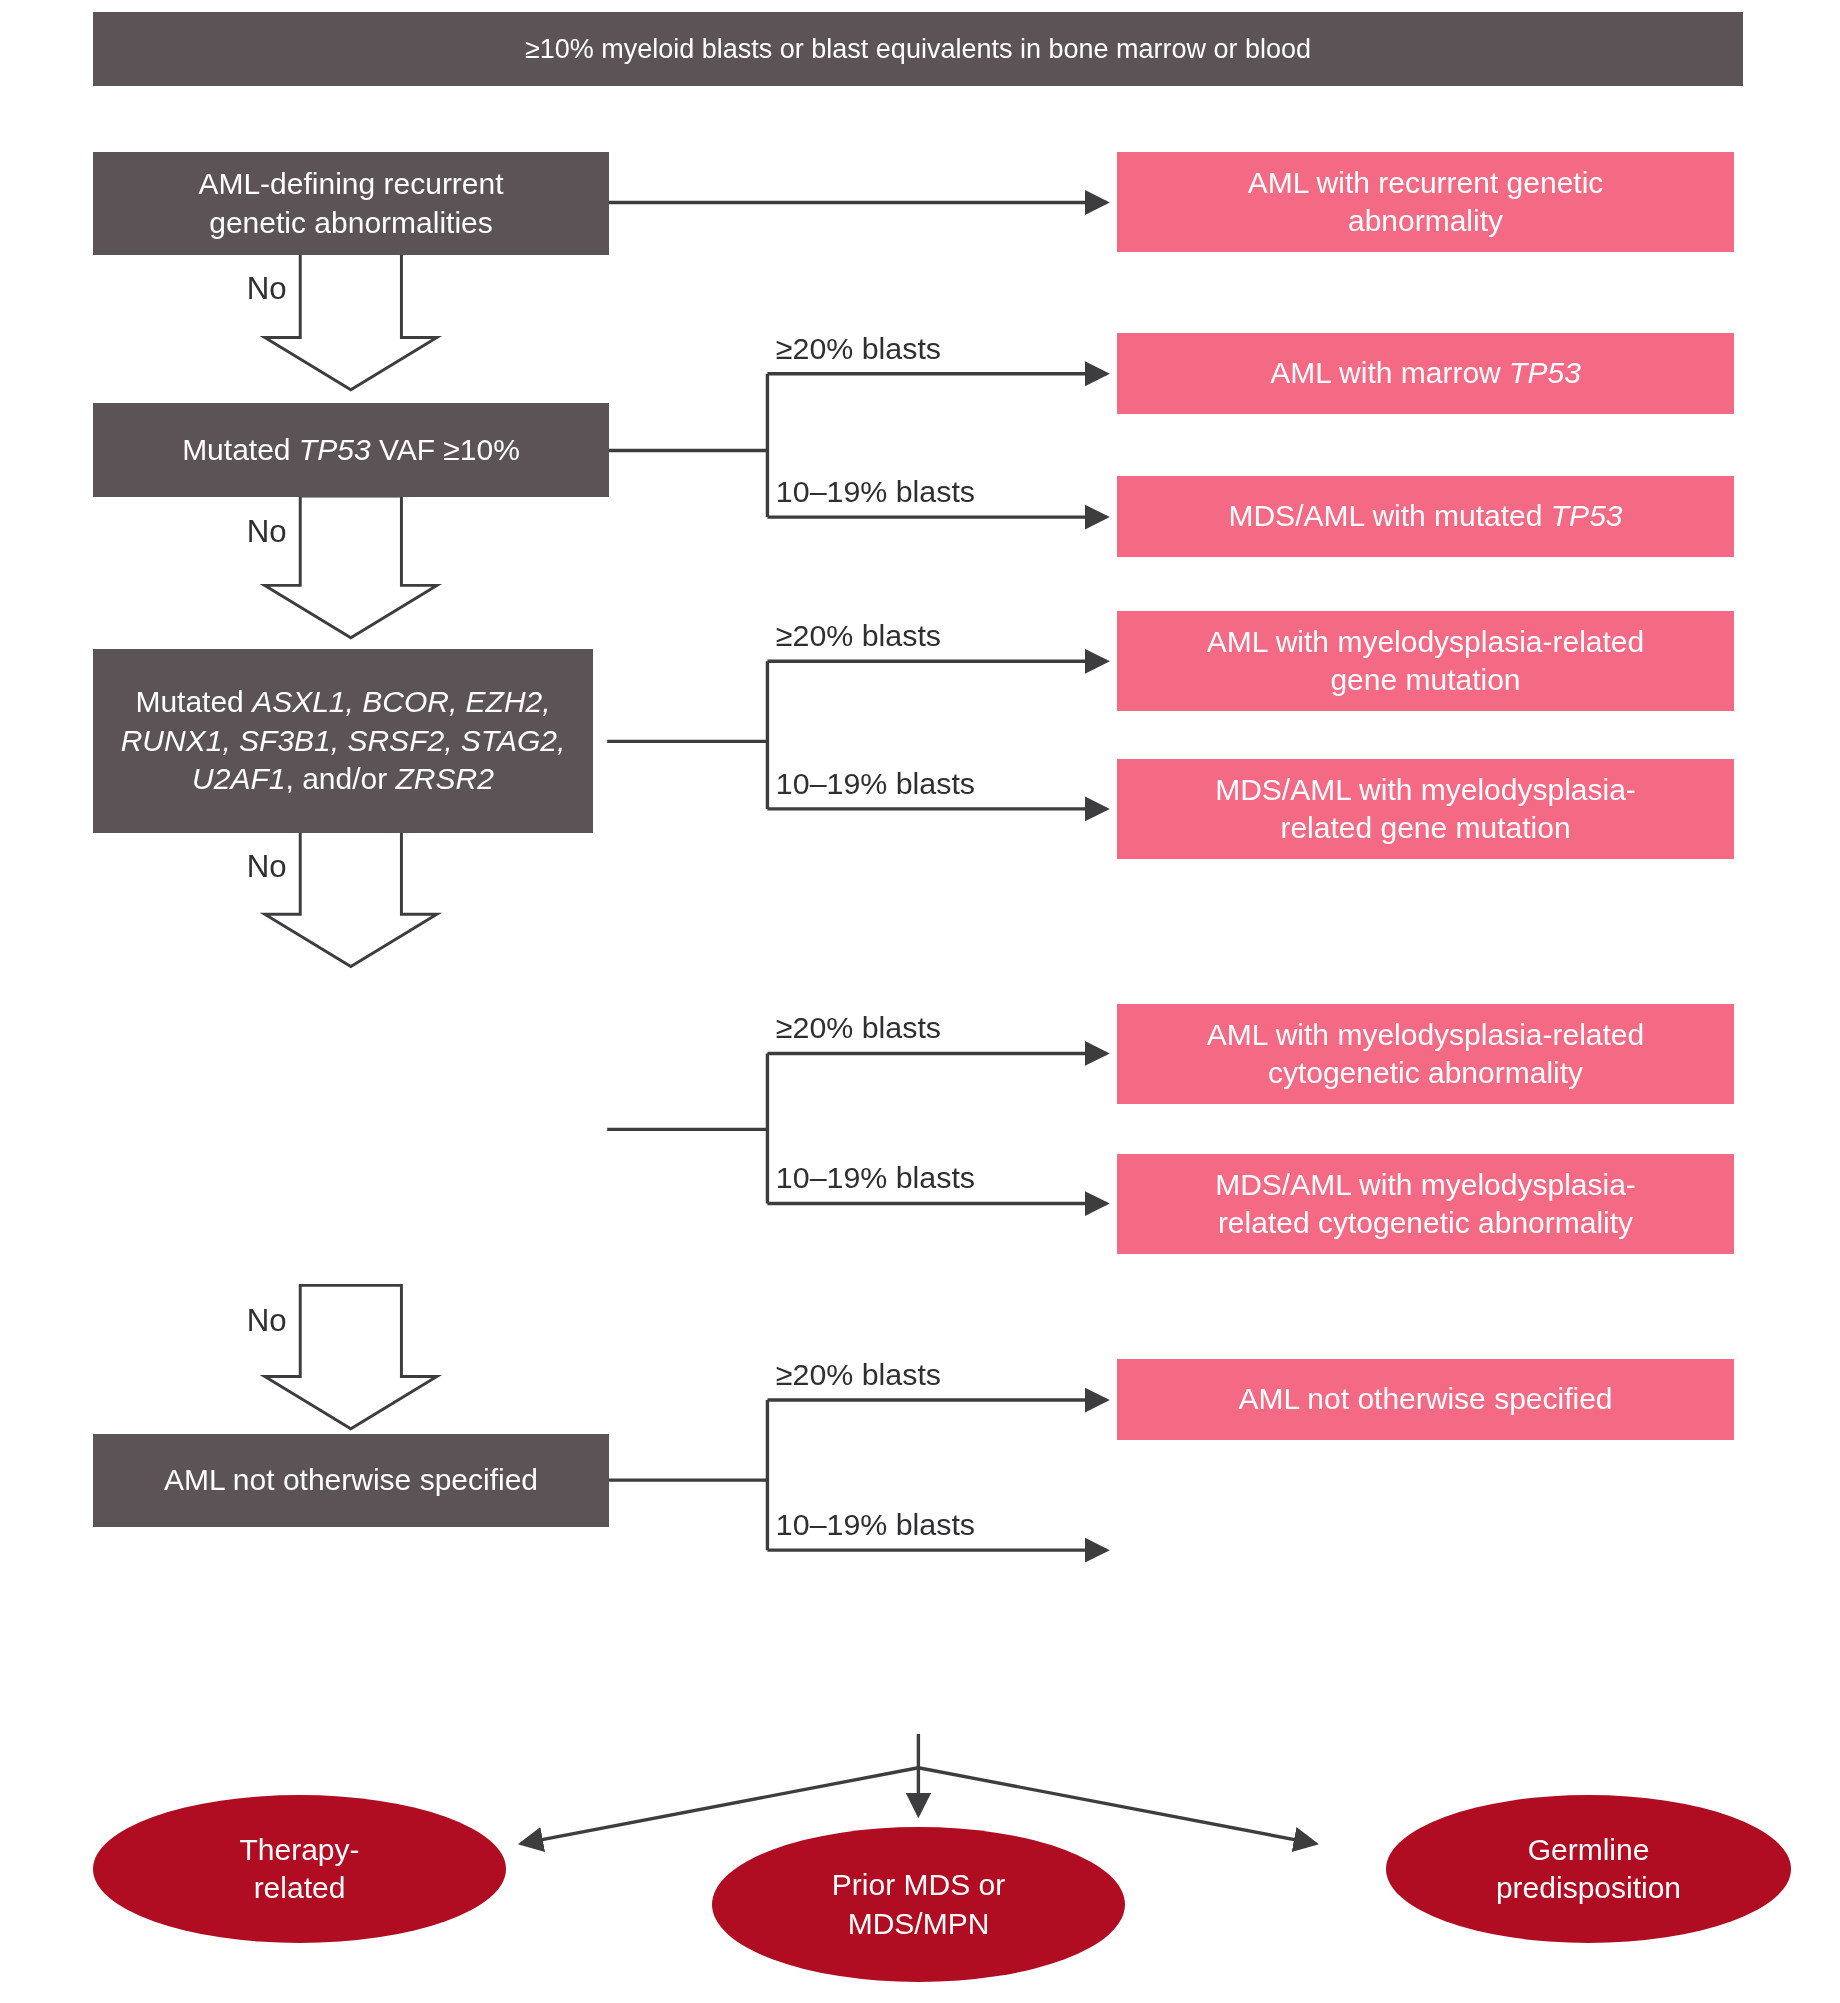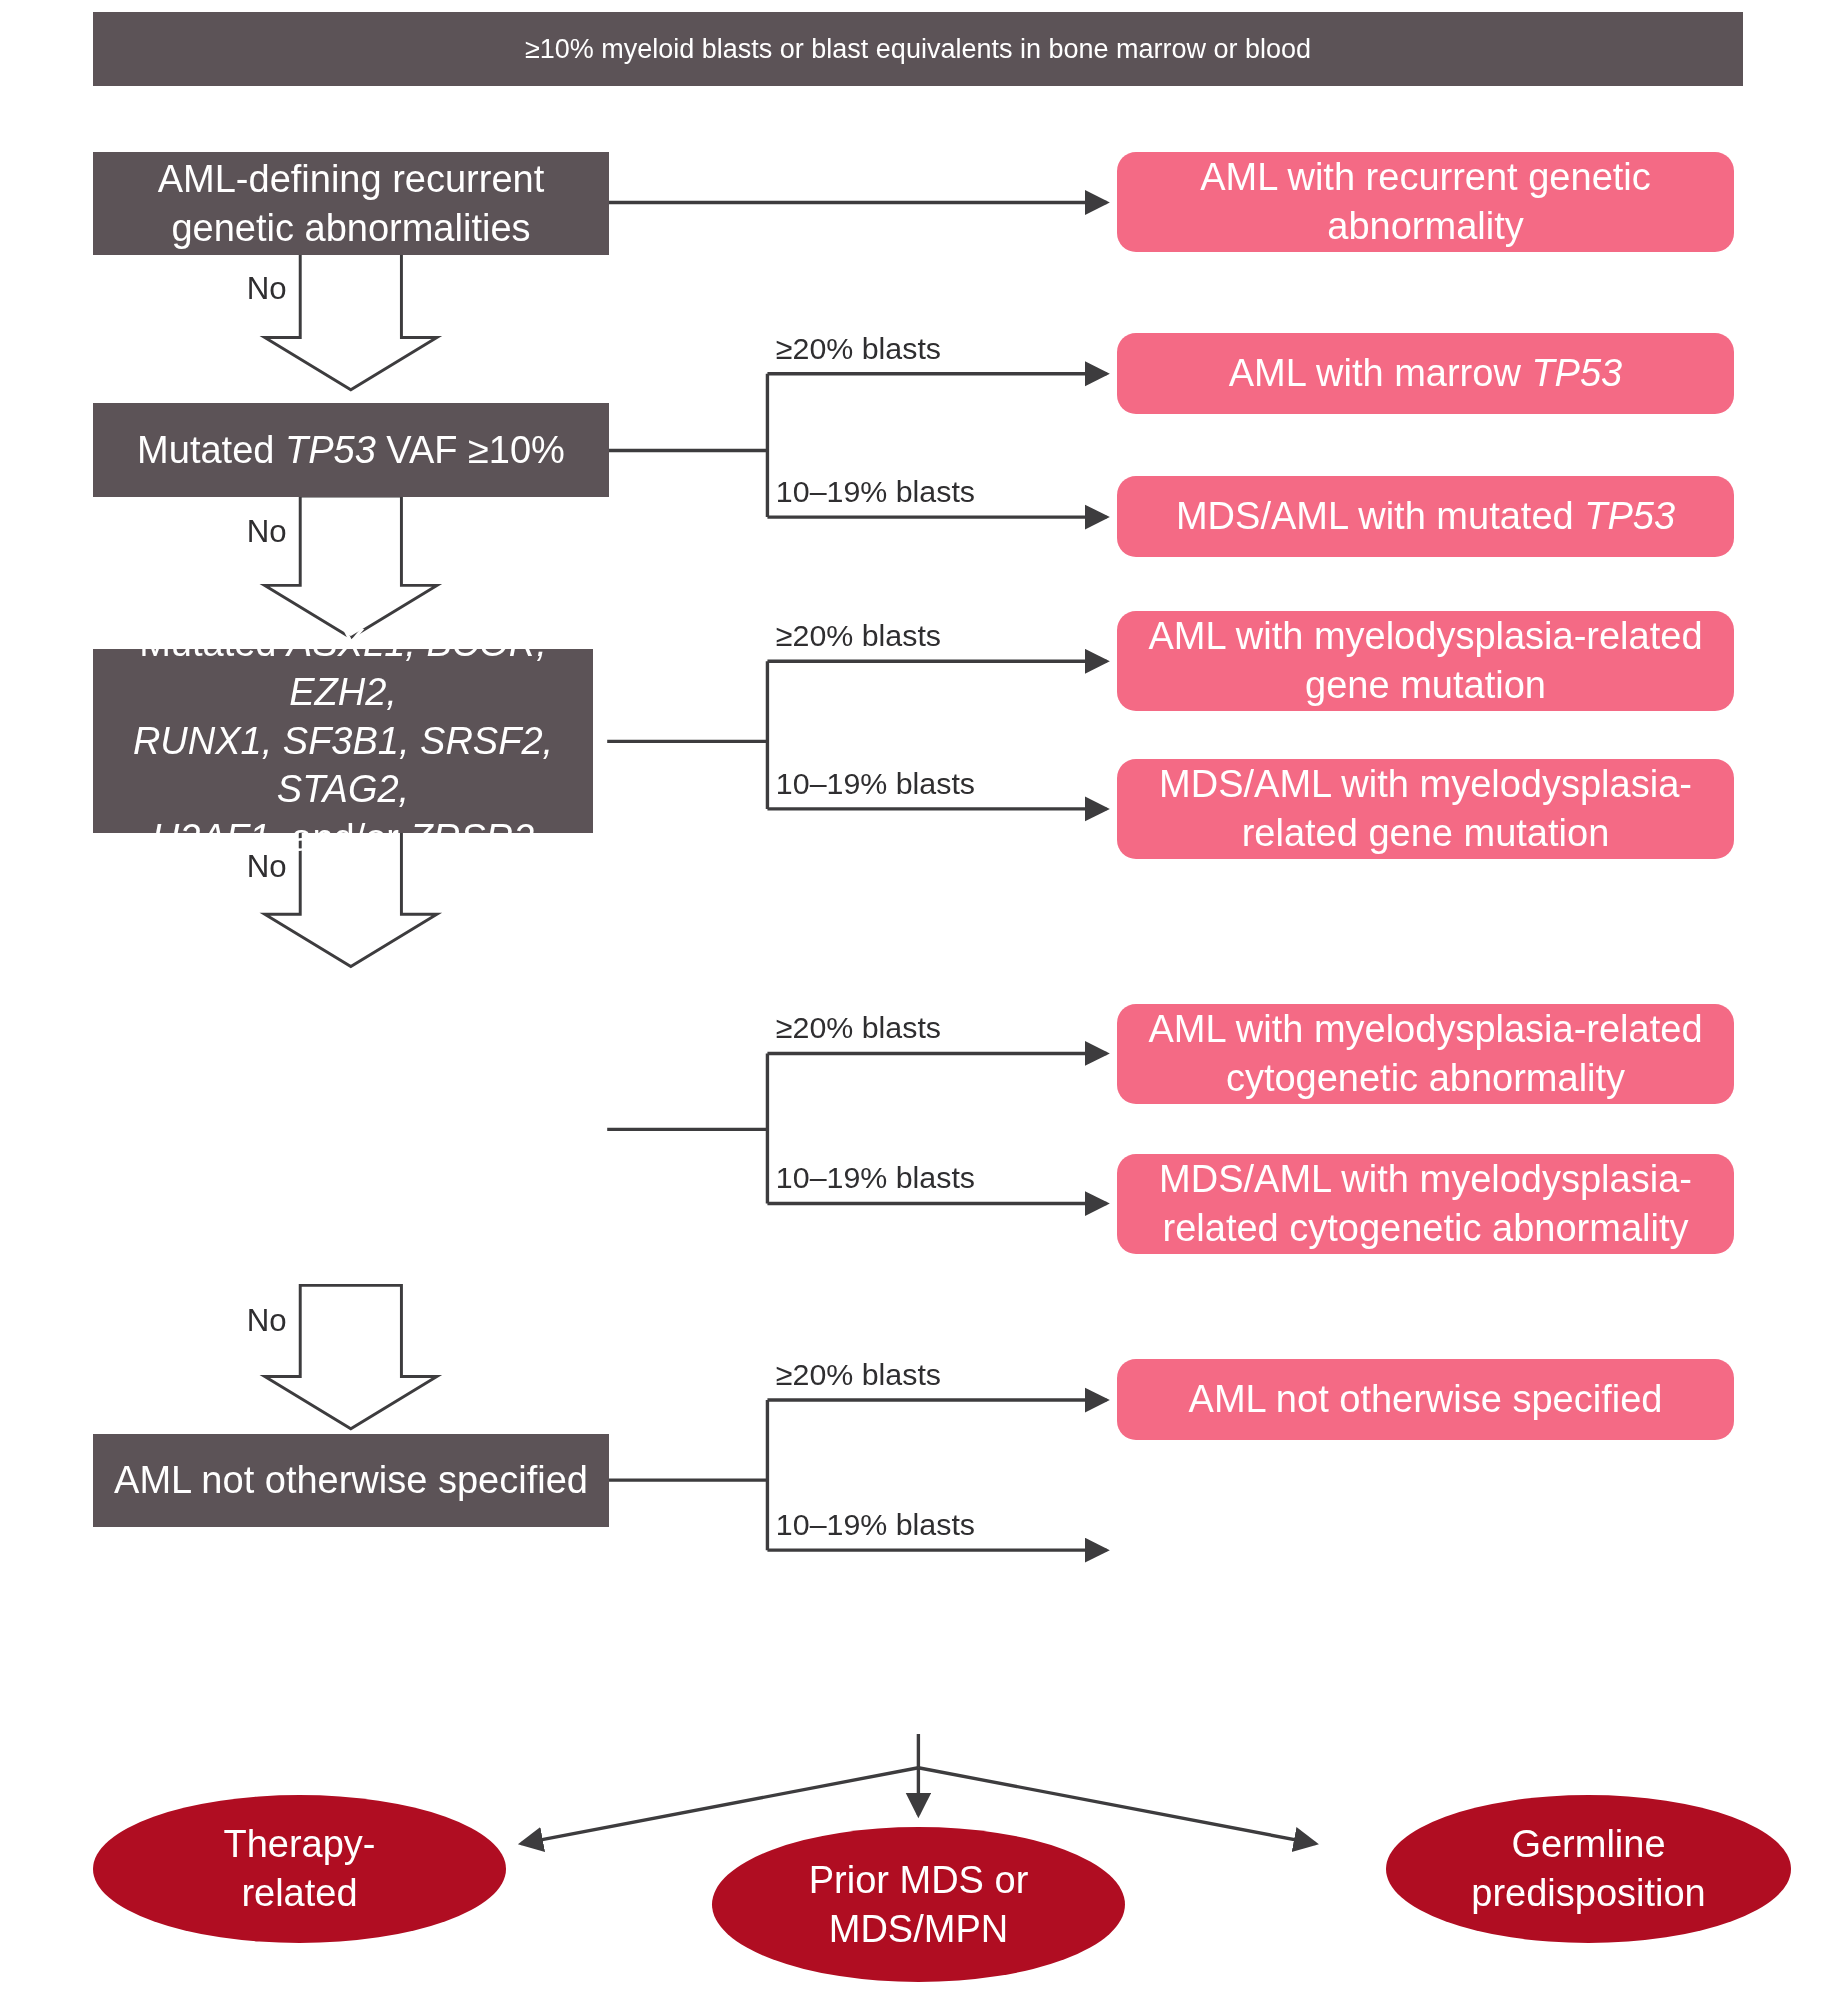--- a/index.html
+++ b/index.html
@@ -21,25 +21,25 @@
   .conn line,.conn path{stroke:var(--line);stroke-width:4;fill:none;}
   #ah path{fill:var(--line);stroke:none;}
   .no-arrow{fill:#ffffff;stroke:var(--line);stroke-width:3.5;}
   .no-txt{font-size:37px;fill:var(--lbl);}
   .branch-lbl{font-size:36px;fill:var(--lbl);}
   .box,.banner,.ellipse{
     position:absolute;display:flex;align-items:center;justify-content:center;
     color:#ffffff;
   }
   .box .txt,.banner .txt,.ellipse .txt{
-    white-space:pre-line;text-align:center;font-size:38px;line-height:1.28;
+    white-space:pre-line;text-align:center;font-size:30px;line-height:1.28;
   }
   .banner .txt{font-size:27px;}
   .gray{background:var(--gray);}
-  .pink{background:var(--pink);border-radius:19px;}
+  .pink{background:var(--pink);}
   .redbg{background:var(--red);}
   .ellipse{border-radius:50%;}
   .box .txt{padding:5px 11.8px;}
   i{font-style:italic;}
 </style>
 </head>
 <body>
 
 <div class="stage">
 

